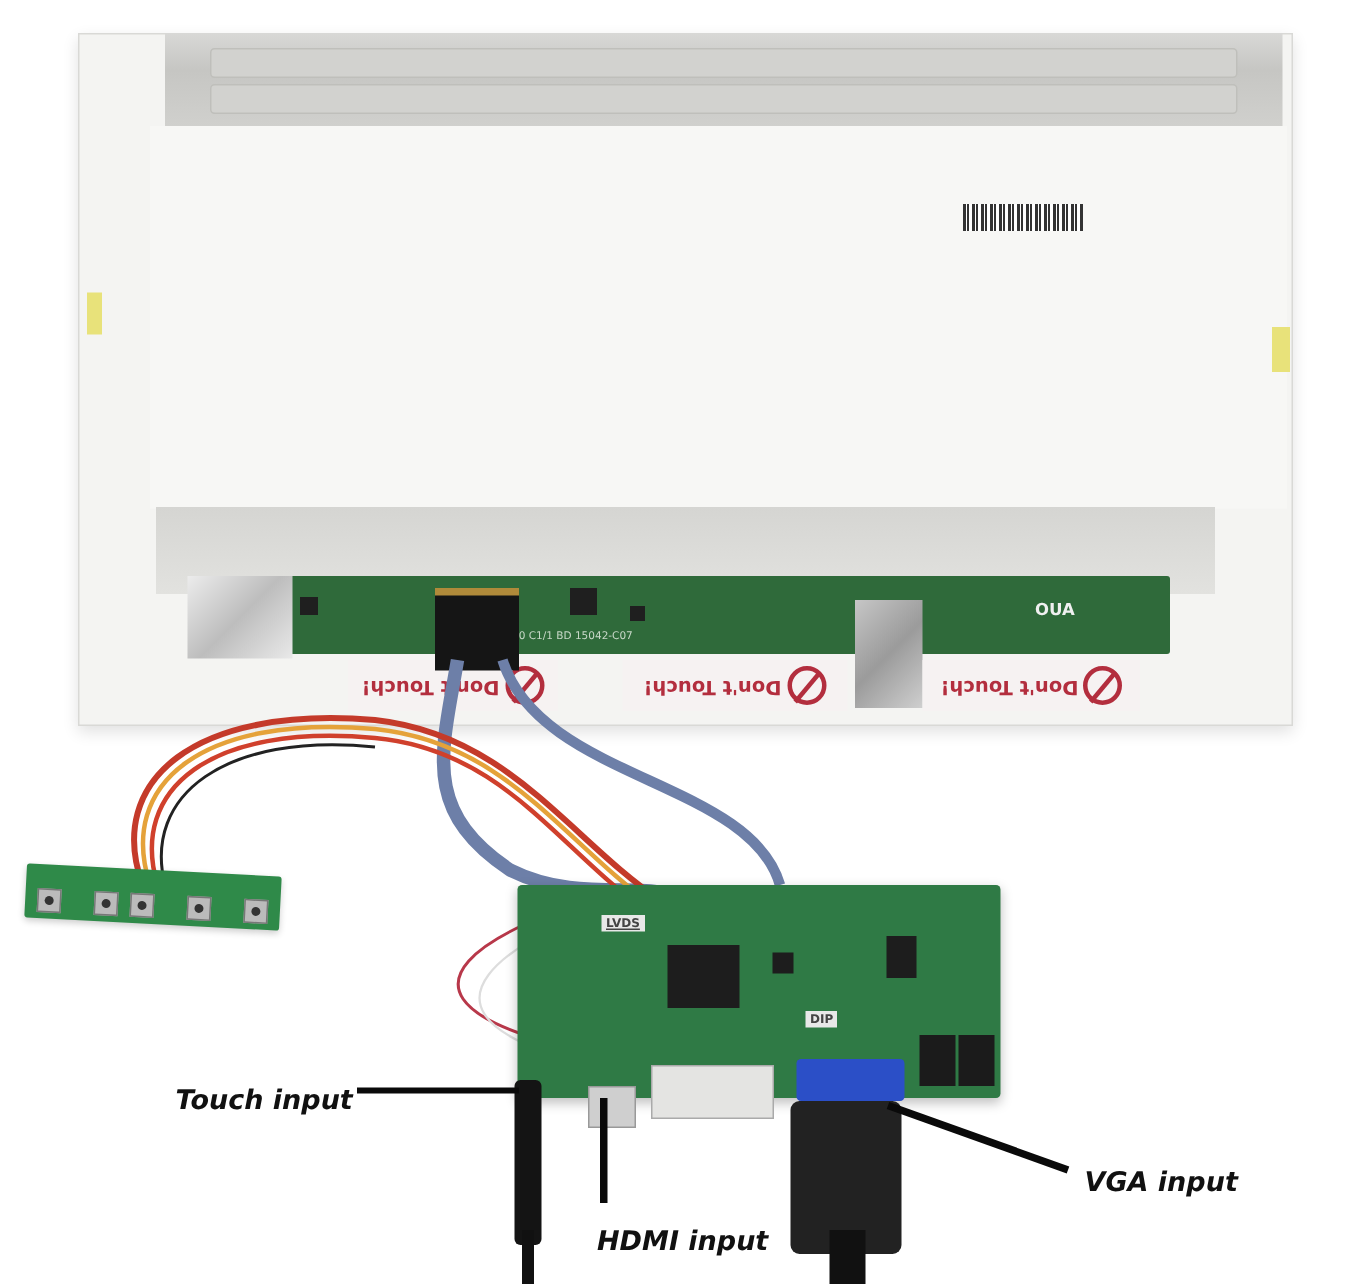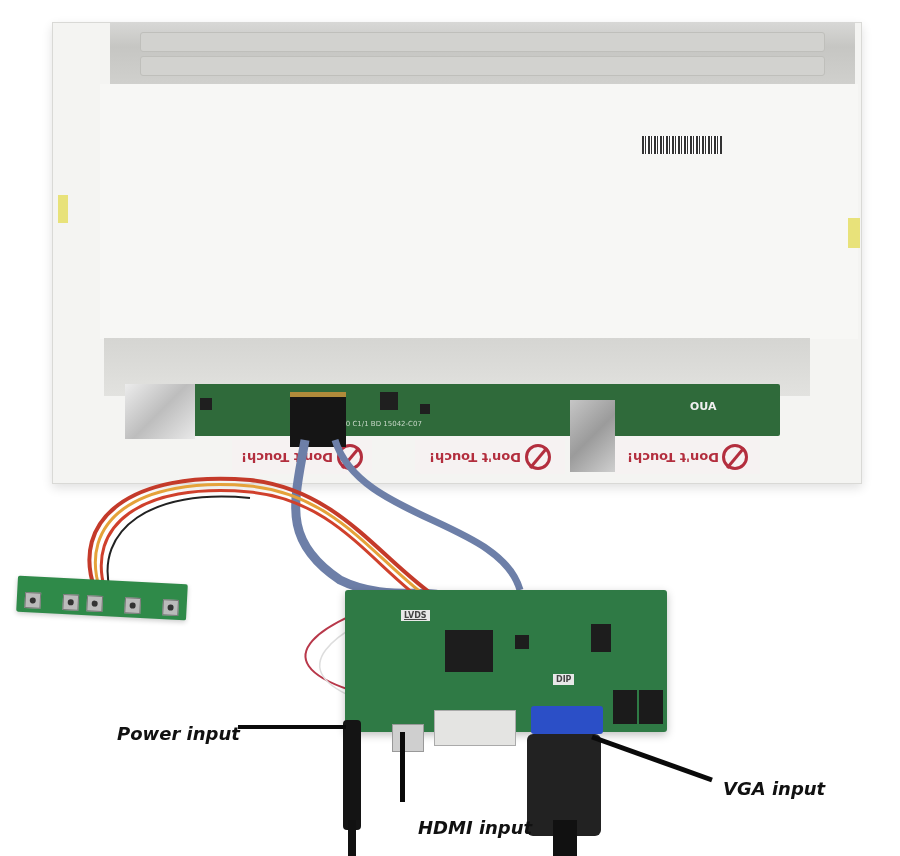--- a/index.html
+++ b/index.html
@@ -105,34 +105,34 @@
   <div class="key" style="left:70px;"></div>
   <div class="key" style="left:108px;"></div>
   <div class="key" style="left:146px;"></div>
 </div>
 
 <div class="abs board">
   <div class="ic" style="left:100px;top:40px;width:48px;height:42px;"></div>
   <div class="ic" style="left:246px;top:34px;width:20px;height:28px;"></div>
   <div class="ic" style="left:170px;top:45px;width:14px;height:14px;"></div>
   <div class="arrow-label" style="left:56px;top:20px;text-decoration:underline;">LVDS</div>
-  <div class="arrow-label" style="left:208px;top:84px;">DIP</div>
+  <div class="arrow-label" style="left:192px;top:84px;">DIP</div>
   <div class="abs audio" style="left:268px;top:100px;"></div>
   <div class="abs audio" style="left:294px;top:100px;"></div>
 </div>
 <div class="abs hdmi"></div>
 <div class="abs dvi"></div>
 <div class="abs vga"></div>
 <div class="abs vga-plug"></div>
 <div class="abs vga-cable"></div>
 <div class="abs power-plug"></div>
 <div class="abs power-cable"></div>
 
 <div class="abs callout-line" style="left:238px;top:725px;width:108px;height:4px;"></div>
-<div class="abs callout-label" style="left:117px;top:723px;">Power input</div>
+<div class="abs callout-label" style="left:117px;top:723px;">Touch input</div>
 
 <div class="abs callout-line" style="left:400px;top:732px;width:5px;height:70px;"></div>
-<div class="abs callout-label" style="left:418px;top:817px;text-align:center;">HDMI input</div>
+<div class="abs callout-label" style="left:398px;top:817px;text-align:center;">HDMI input</div>
 
 <svg width="900" height="856">
   <line x1="592" y1="737" x2="712" y2="780" stroke="#0a0a0a" stroke-width="5"></line>
 </svg>
 <div class="abs callout-label" style="left:723px;top:778px;">VGA input</div>
 
 </body></html>

